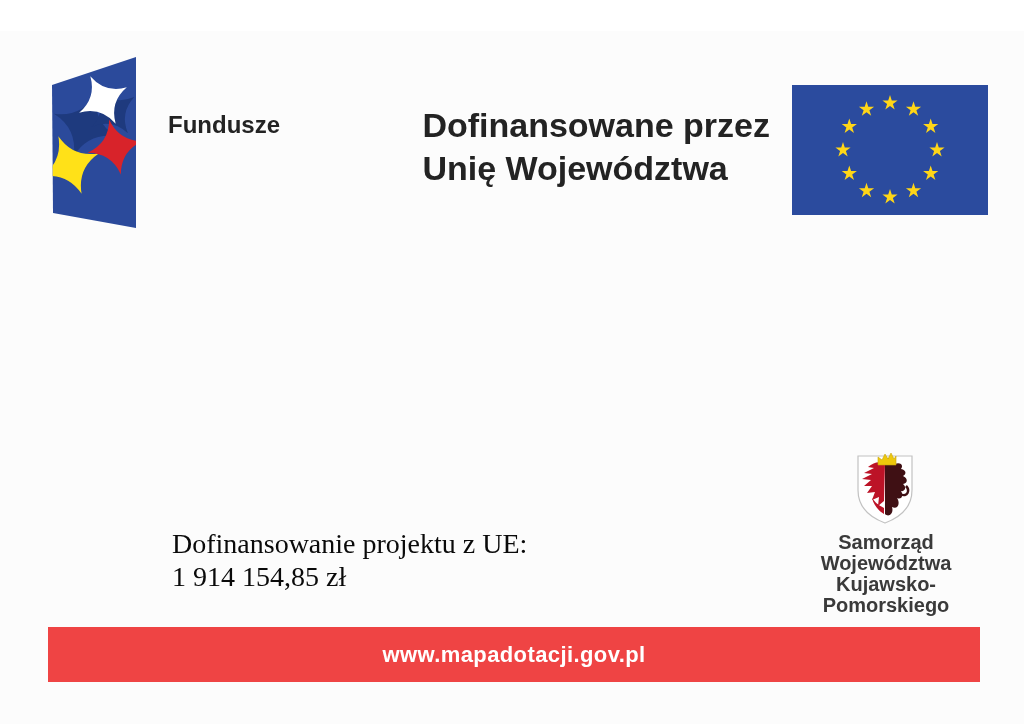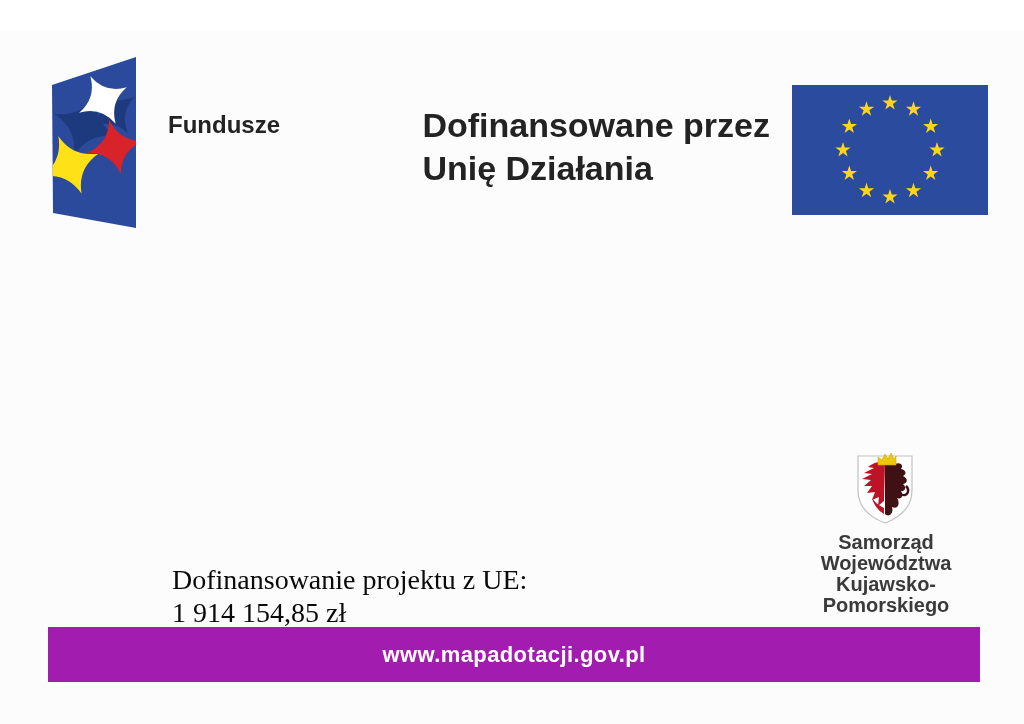--- a/index.html
+++ b/index.html
@@ -12,29 +12,29 @@
   .fe-wordmark{position:absolute;left:168px;top:104px;font-size:24px;line-height:42px;
                font-weight:700;color:#232323;letter-spacing:0px;}
   .funded-by{position:absolute;right:254px;top:104px;font-size:34px;line-height:43px;
              font-weight:700;color:#232323;}
   .eu-flag{position:absolute;left:792px;top:85px;width:196px;height:130px;}
 
   
   .serif-block{position:absolute;left:172px;font-family:"Liberation Serif",serif;
                color:#0a0a0a;font-size:28px;line-height:33px;font-weight:400;}
   .project-block{top:279px;}
-  .funding-block{top:527px;margin-top:36px;}
+  .funding-block{top:527px;}
 
   
   .herb{position:absolute;left:856px;top:448px;width:58px;height:78px;}
   .herb-caption{position:absolute;left:786px;top:532px;width:200px;text-align:center;
                 font-size:20px;line-height:21px;font-weight:700;color:#3a3a3a;}
 
   
-  .footer-bar{position:absolute;left:48px;top:627px;width:932px;height:55px;background:#a21caf;
+  .footer-bar{position:absolute;left:48px;top:627px;width:932px;height:55px;background:#ef4444;
               display:flex;align-items:center;justify-content:center;}
   .footer-url{color:#ffffff;font-size:22px;font-weight:700;letter-spacing:0.4px;}
 </style>
 </head>
 <body>
 
 <div class="board">
   <div class="board-shade"></div>
 
   <svg class="fe-logo" viewBox="0 0 86 173">
@@ -53,21 +53,21 @@
       <use href="#sparkle" transform="translate(52,43) rotate(-28) scale(27)" fill="#ffffff"></use>
     </g>
   </svg>
 
   <div class="fe-wordmark">
     <div>Fundusze</div>
   </div>
 
   <div class="funded-by">
     <div>Dofinansowane przez</div>
-    <div>Unię Działania</div>
+    <div>Unię Województwa</div>
   </div>
 
   <svg class="eu-flag" viewBox="0 0 196 130">
     <defs>
       <path id="star5" d="M0,-1 L0.2245,-0.309 0.951,-0.309 0.3633,0.118 0.5878,0.809 0,0.382 -0.5878,0.809 -0.3633,0.118 -0.951,-0.309 -0.2245,-0.309 Z"></path>
     </defs>
     <rect x="0" y="0" width="196" height="130" fill="#2b4b9e"></rect>
     <g fill="#ffd617">
       <use href="#star5" transform="translate(98,18) scale(8)"></use>
       <use href="#star5" transform="translate(121.5,24.3) scale(8)"></use>

